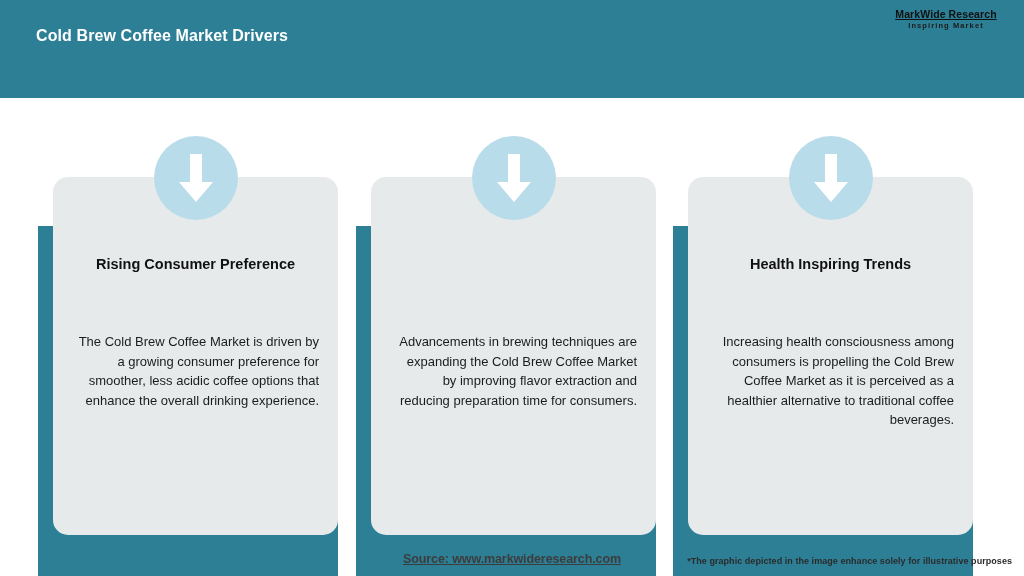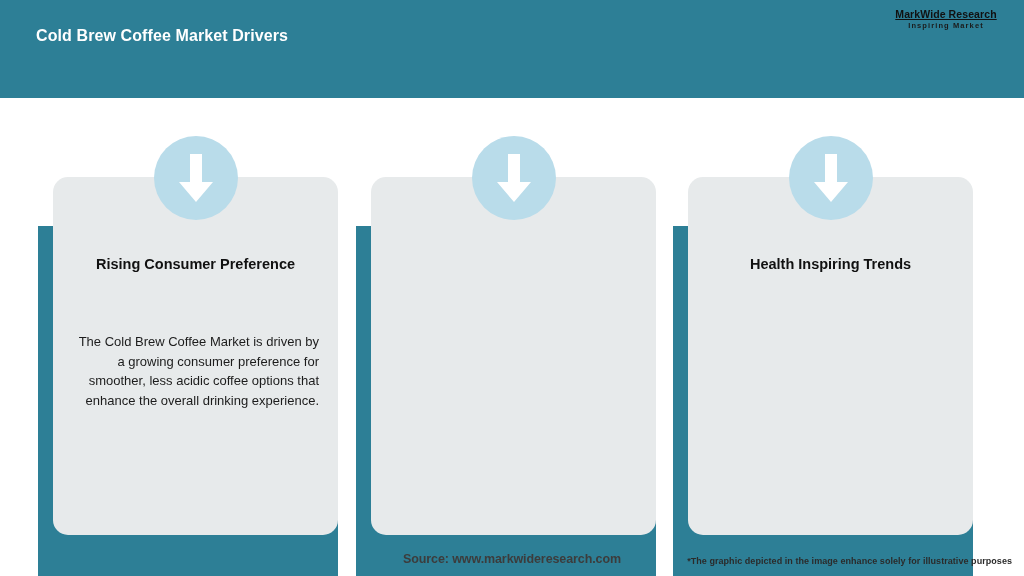--- a/index.html
+++ b/index.html
@@ -158,20 +158,21 @@
   .source-note {
     position: absolute;
     left: 0;
     top: 552px;
     width: 1024px;
     text-align: center;
     font-size: 12.5px;
     font-weight: bold;
     color: #3c3c3c;
     letter-spacing: -0.1px;
+    text-decoration: underline;
   }
   .disclaimer {
     position: absolute;
     right: 12px;
     top: 556px;
     font-size: 9px;
     font-weight: bold;
     color: #2b2b2b;
     letter-spacing: 0.05px;
     white-space: nowrap;
@@ -205,31 +206,33 @@
   </div>
 
   <div class="card-wrap c1">
     <div class="card-frame"></div>
     <div class="card">
       <div class="icon-circle">
         <svg width="36" height="52" viewBox="0 0 36 52" aria-hidden="true">
           <polygon points="12,2 24,2 24,30 35,30 18,50 1,30 12,30" fill="#ffffff"></polygon>
         </svg>
       </div>
+      <div class="card-body">Advancements in brewing techniques are expanding the Cold Brew Coffee Market by improving flavor extraction and reducing preparation time for consumers.</div>
     </div>
   </div>
 
   <div class="card-wrap c2">
     <div class="card-frame"></div>
     <div class="card">
       <div class="icon-circle">
         <svg width="36" height="52" viewBox="0 0 36 52" aria-hidden="true">
           <polygon points="12,2 24,2 24,30 35,30 18,50 1,30 12,30" fill="#ffffff"></polygon>
         </svg>
       </div>
       <div class="card-title">Health Inspiring Trends</div>
+      <div class="card-body">Increasing health consciousness among consumers is propelling the Cold Brew Coffee Market as it is perceived as a healthier alternative to traditional coffee beverages.</div>
     </div>
   </div>
 
 </div>
 
 <div class="source-note">Source: www.markwideresearch.com</div>
 <div class="disclaimer">*The graphic depicted in the image enhance solely for illustrative purposes</div>
 
 </body></html>

